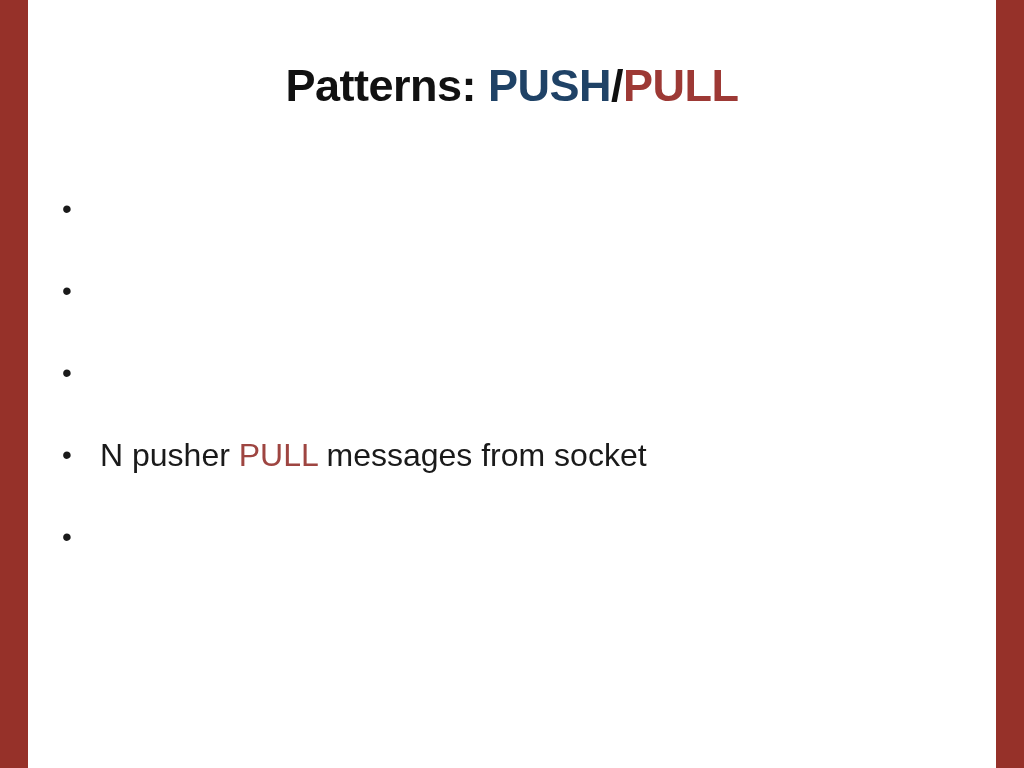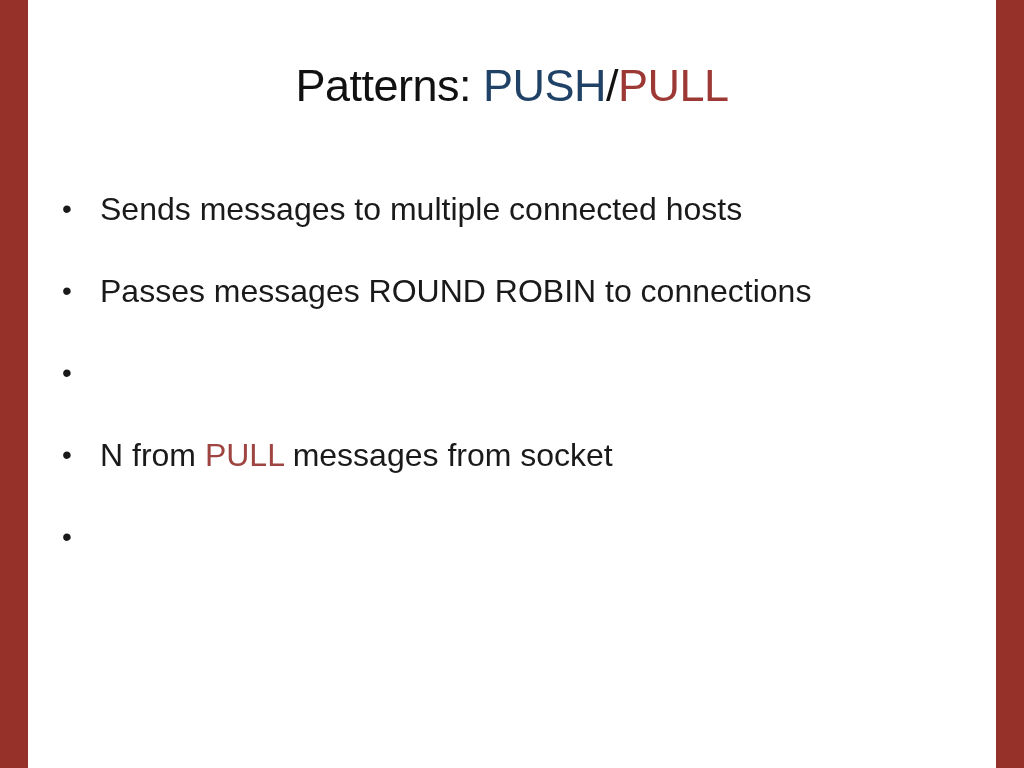--- a/index.html
+++ b/index.html
@@ -30,21 +30,21 @@
   }
   .side-bar.left  { left: 0; }
   .side-bar.right { right: 0; }
   .slide-title {
     position: absolute;
     top: 30px;
     left: 28px;
     right: 28px;
     text-align: center;
     font-size: 45px;
-    font-weight: 400;
+    font-weight: 700;
     letter-spacing: -0.5px;
     color: var(--title-text);
     white-space: nowrap;
   }
   .slide-title .seg-push { color: var(--title-push); }
   .slide-title .seg-pull { color: var(--title-pull); }
   .bullet-list {
     position: absolute;
     top: 186px;
     left: 62px;
@@ -75,29 +75,27 @@
 <body>
 
 <div class="side-bar left"></div>
 <div class="side-bar right"></div>
 
 <h1 class="slide-title"><span>Patterns: </span><span class="seg-push">PUSH</span><span>/</span><span class="seg-pull">PULL</span></h1>
 
 <ul class="bullet-list">
     <li>
       <span class="bullet-marker">•</span>
-      <span class="bullet-text"><span>Sends messages to multiple connected hosts</span></span>
-    </li>
-    <li>
-      <span class="bullet-marker">•</span>
-      <span class="bullet-text"><span>Passes messages ROUND ROBIN to connections</span></span>
     </li>
     <li>
       <span class="bullet-marker">•</span>
     </li>
     <li>
       <span class="bullet-marker">•</span>
-      <span class="bullet-text"><span>N from </span><span class="seg-pull-body">PULL</span><span> messages from socket</span></span>
+    </li>
+    <li>
+      <span class="bullet-marker">•</span>
+      <span class="bullet-text"><span>N pusher </span><span class="seg-pull-body">PULL</span><span> messages from socket</span></span>
     </li>
     <li>
       <span class="bullet-marker">•</span>
     </li>
   </ul>
 
 </body></html>

